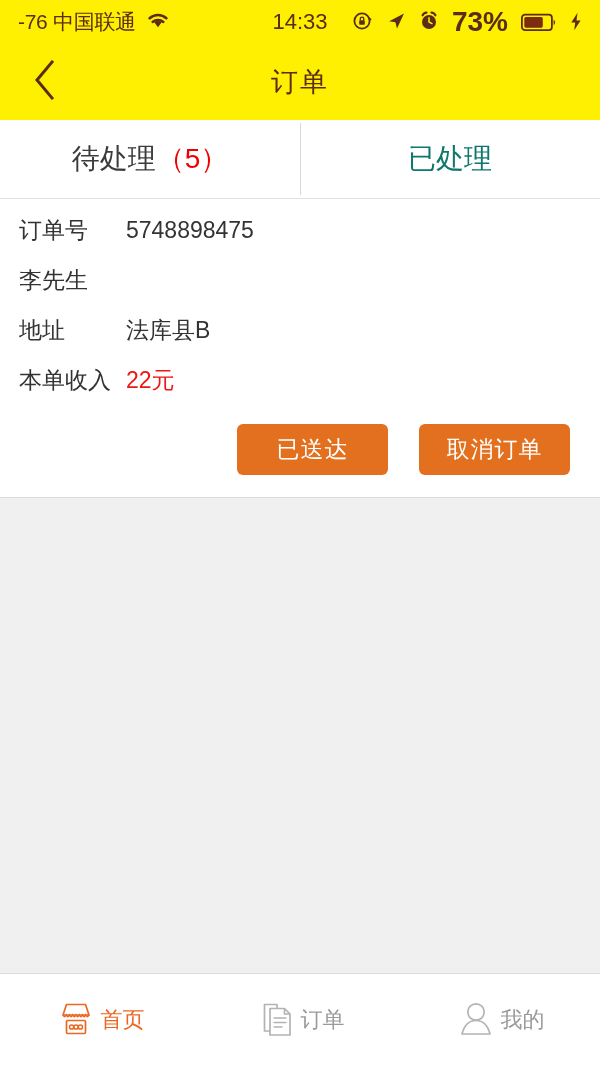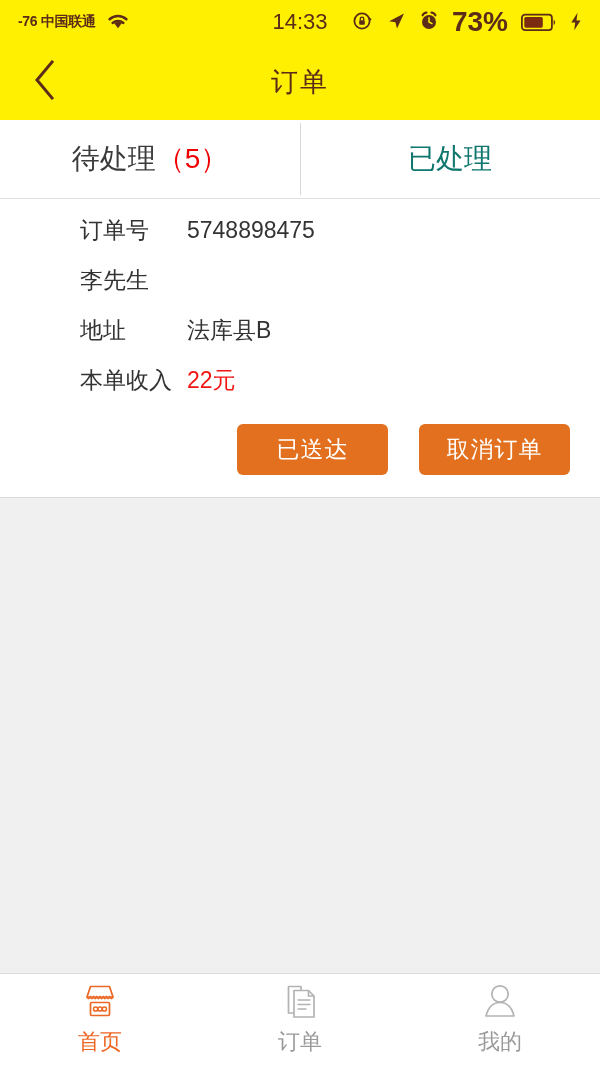--- a/index.html
+++ b/index.html
@@ -32,22 +32,22 @@
     justify-content: space-between;
     padding: 0 18px;
     box-sizing: border-box;
     color: #5b2c17;
     flex: none;
   }
   .status-left {
     display: flex;
     align-items: center;
     gap: 9px;
-    font-size: 14px;
-    font-weight: 700;
+    font-size: 21px;
+    font-weight: 400;
     letter-spacing: -0.3px;
   }
   .status-center {
     font-size: 22px;
     font-weight: 400;
     letter-spacing: 0px;
     position: absolute;
     left: 0;
     right: 0;
     text-align: center;
@@ -129,23 +129,22 @@
   
   .order-card {
     background: #ffffff;
     padding: 16px 0 22px 0;
     border-bottom: 1px solid #dcdcdc;
     flex: none;
   }
   .order-row {
     display: flex;
     align-items: baseline;
-    padding: 0 40px;
+    padding: 0 19px;
     height: 50px;
-    margin-left: 40px;
   }
   .order-label {
     width: 107px;
     font-size: 23px;
     color: #333333;
     flex: none;
   }
   .order-value {
     font-size: 23px;
     color: #333333;
@@ -183,21 +182,21 @@
   .tabbar {
     height: 91px;
     background: #ffffff;
     border-top: 1px solid #dcdcdc;
     display: flex;
     flex: none;
   }
   .tabbar-item {
     flex: 1;
     display: flex;
-    flex-direction: column;
+    flex-direction: row;
     align-items: center;
     justify-content: center;
     gap: 5px;
     cursor: pointer;
   }
   .tabbar-icon {
     height: 40px;
     display: flex;
     align-items: center;
     justify-content: center;

